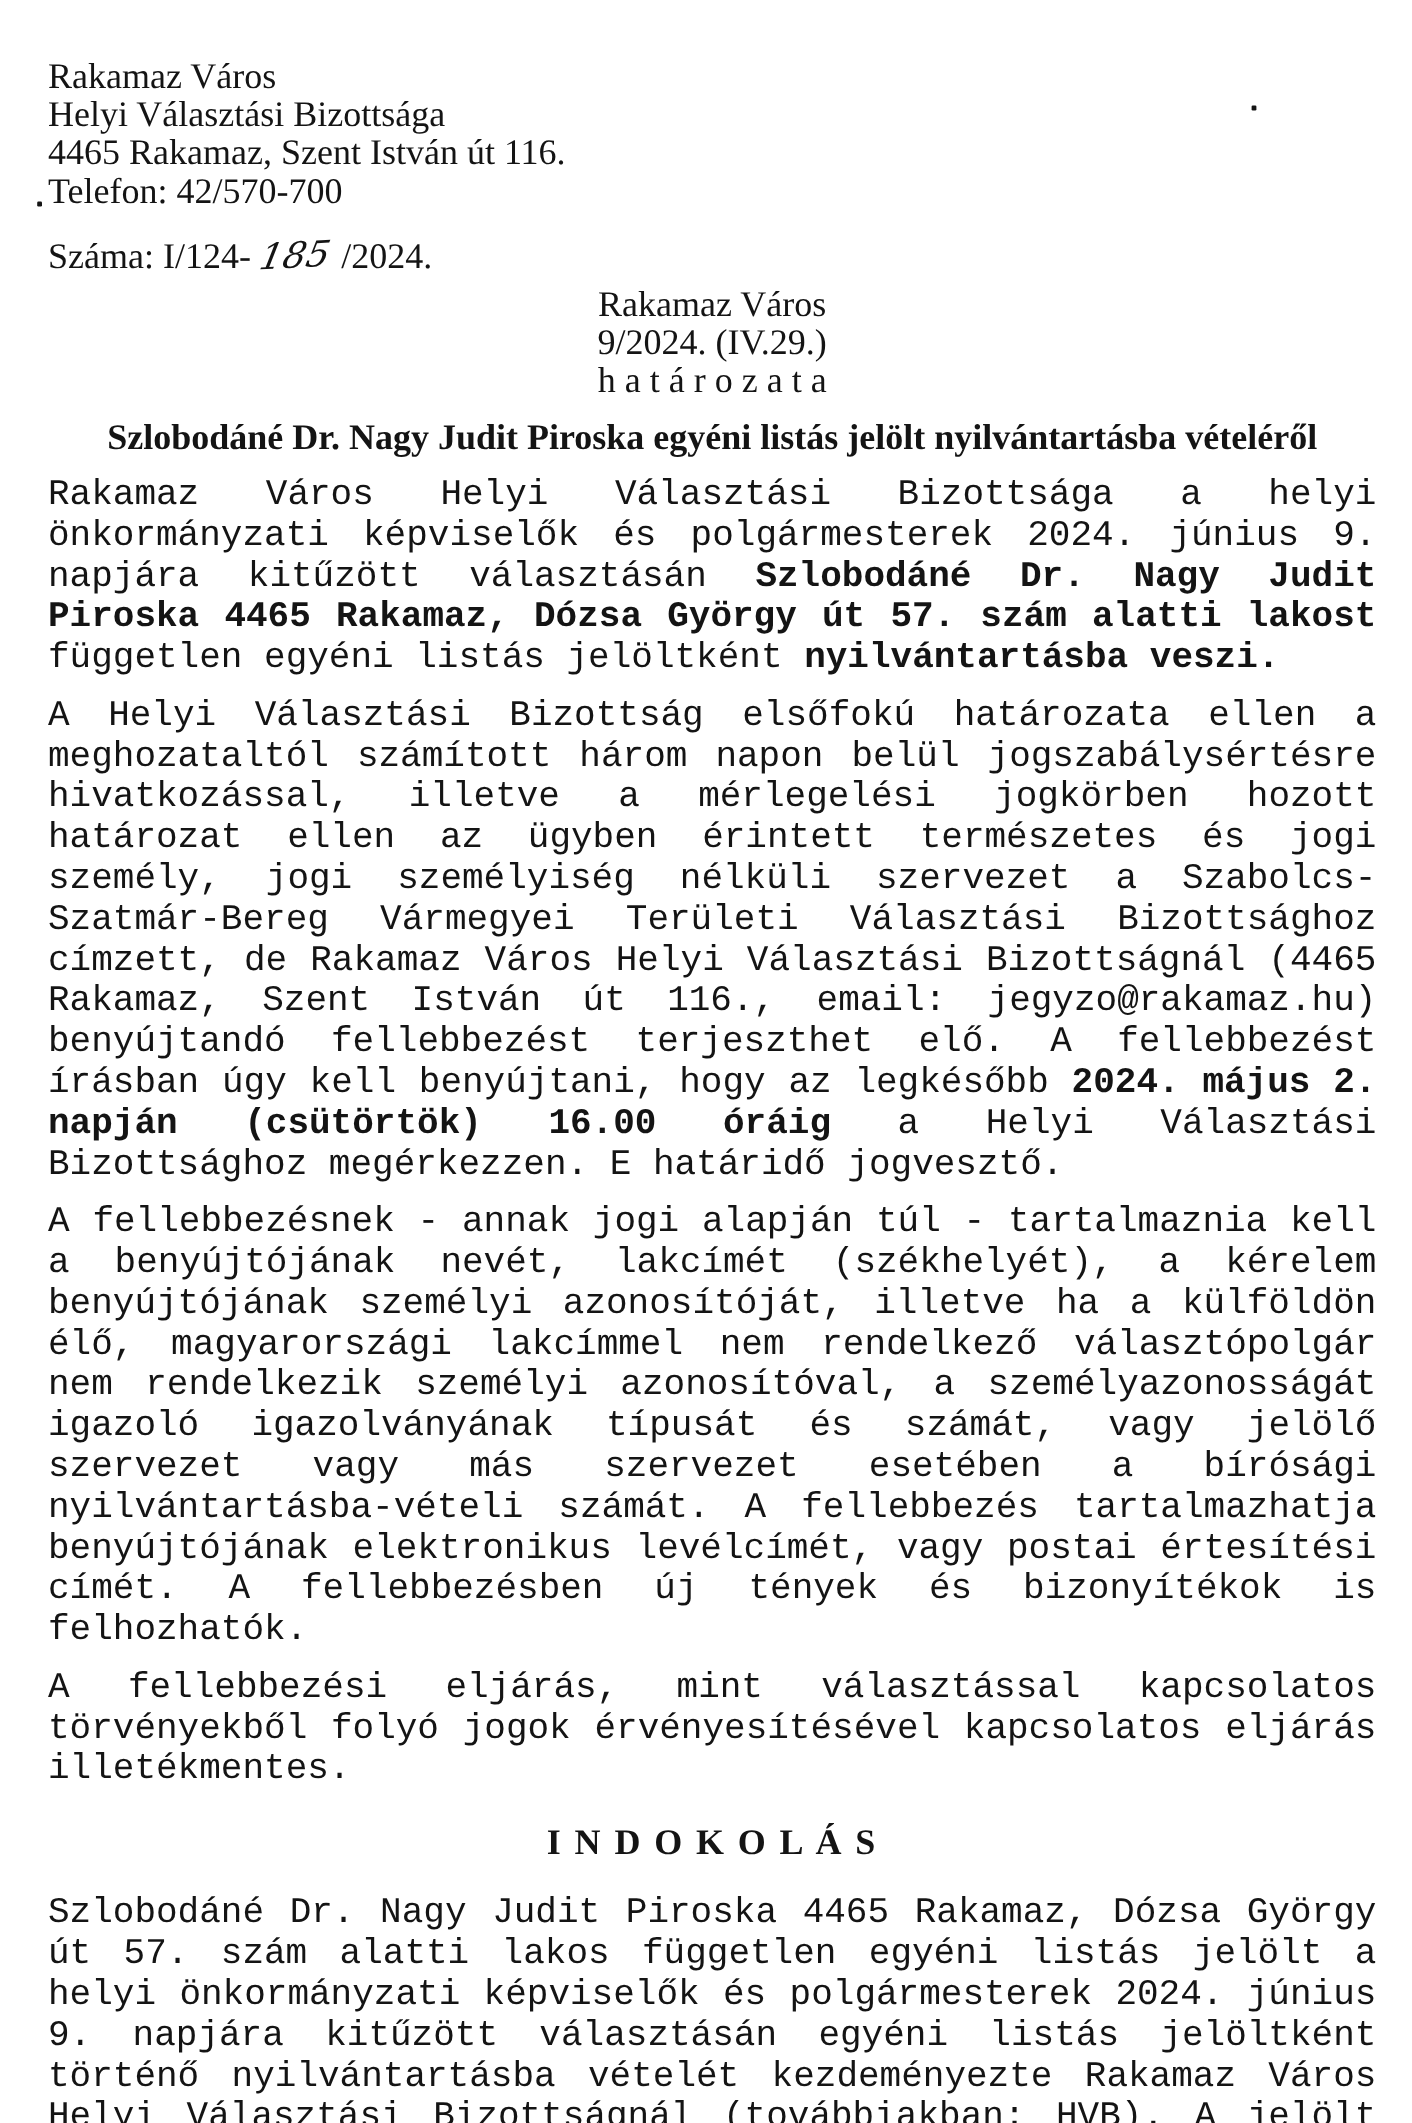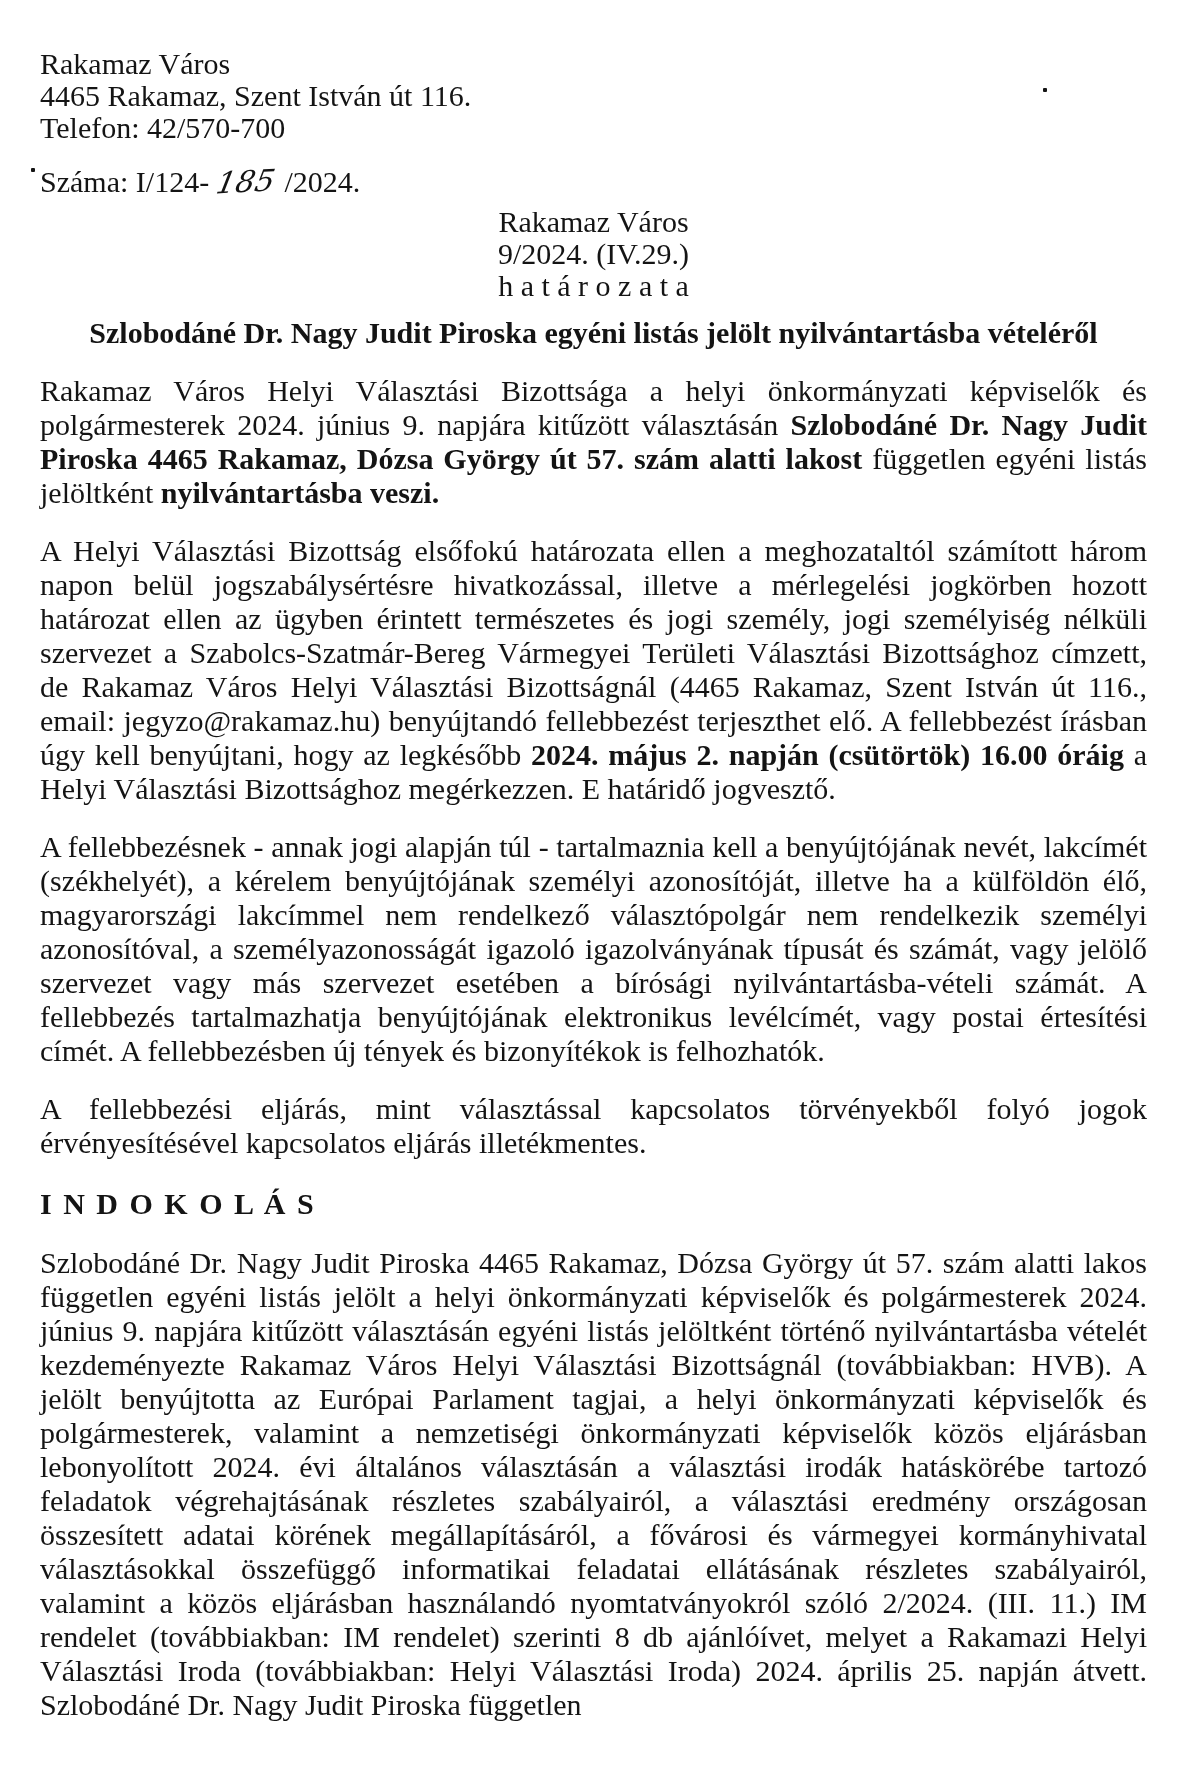--- a/index.html
+++ b/index.html
@@ -30,45 +30,48 @@
     margin:0 10px 0 8px;
   }
   .decision-heading{margin-top:8px;text-align:center;line-height:32px;}
   .subject-line{
     margin-top:14px;
     text-align:center;
     font-weight:bold;
   }
   .document-body{margin-top:8px;}
   .body-paragraph{
-    margin:24px 0 0 0;
+    margin:14px 0 0 0;
     text-align:justify;
     line-height:34px;
+    font-family:Liberation Mono, monospace;
   }
   .body-paragraph .bold{font-weight:bold;}
   .section-heading{
     margin:26px 0 24px 0;
+    text-align:center;
     font-weight:bold;
     letter-spacing:2px;
     line-height:36px;
   }
   .scan-speck{
     position:absolute;
     width:4px;height:4px;
     background:var(--ink);
     border-radius:1px;
   }
 </style>
 </head>
 <body>
 
 <div class="page">
 
   <div class="sender-block">
     <div class="sender-line">Rakamaz Város</div>
+    <div class="sender-line">Helyi Választási Bizottsága</div>
     <div class="sender-line">4465 Rakamaz, Szent István út 116.</div>
     <div class="sender-line">Telefon: 42/570-700</div>
   </div>
 
   <div class="case-number-line">
     <span>Száma: I/124-</span><span class="handwritten">185</span><span>/2024.</span>
   </div>
 
   <div class="decision-heading">
     <div>Rakamaz Város</div>

